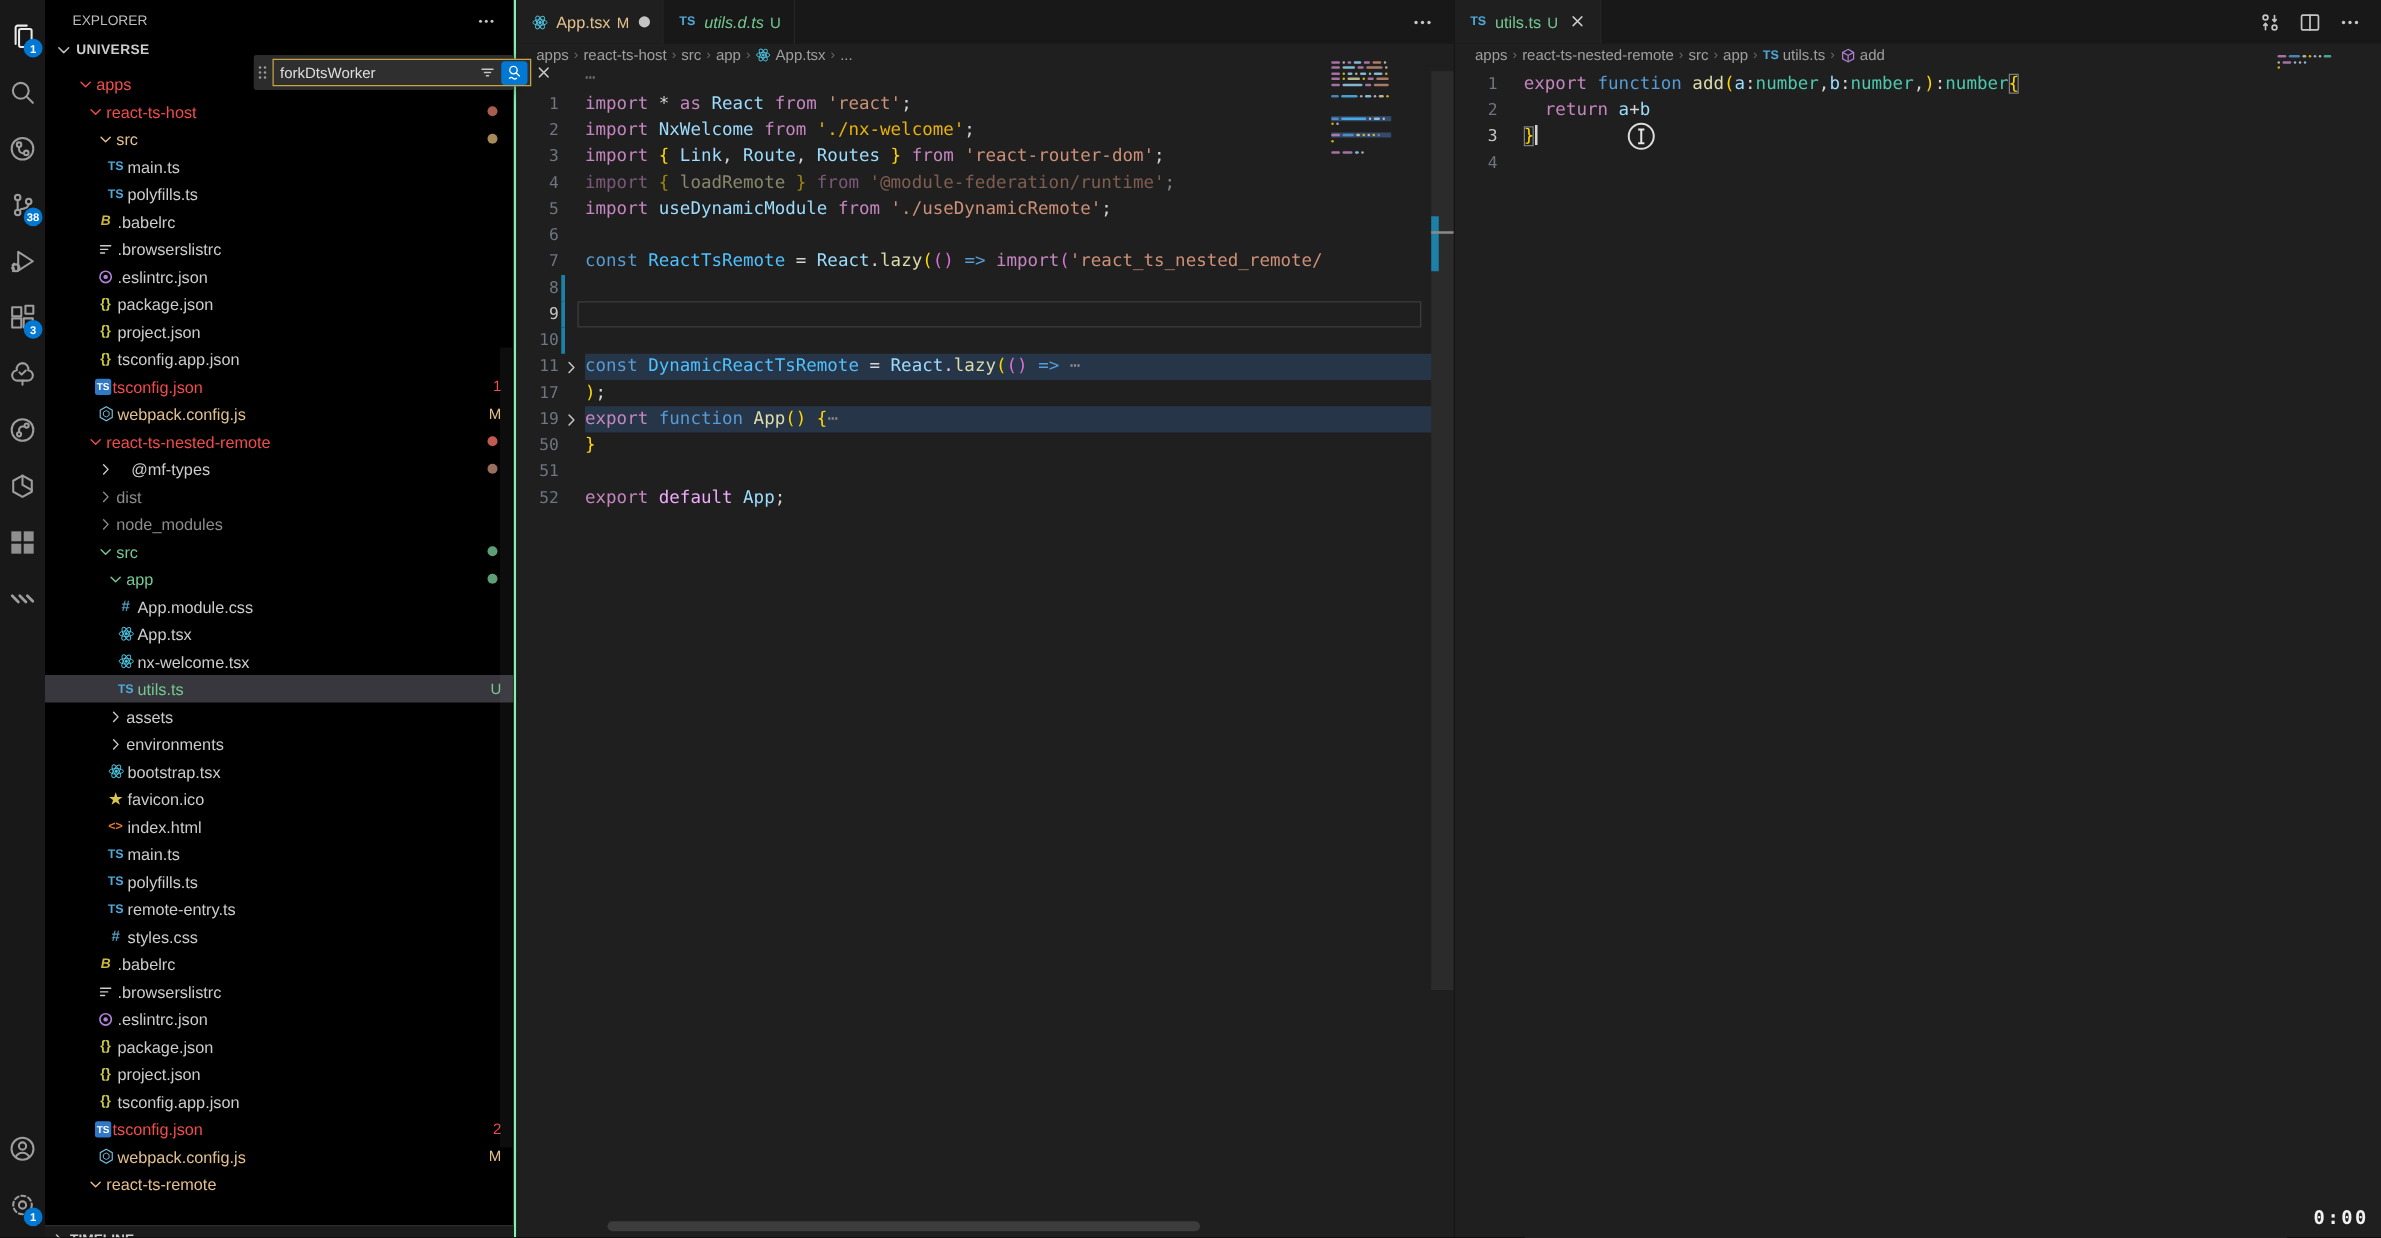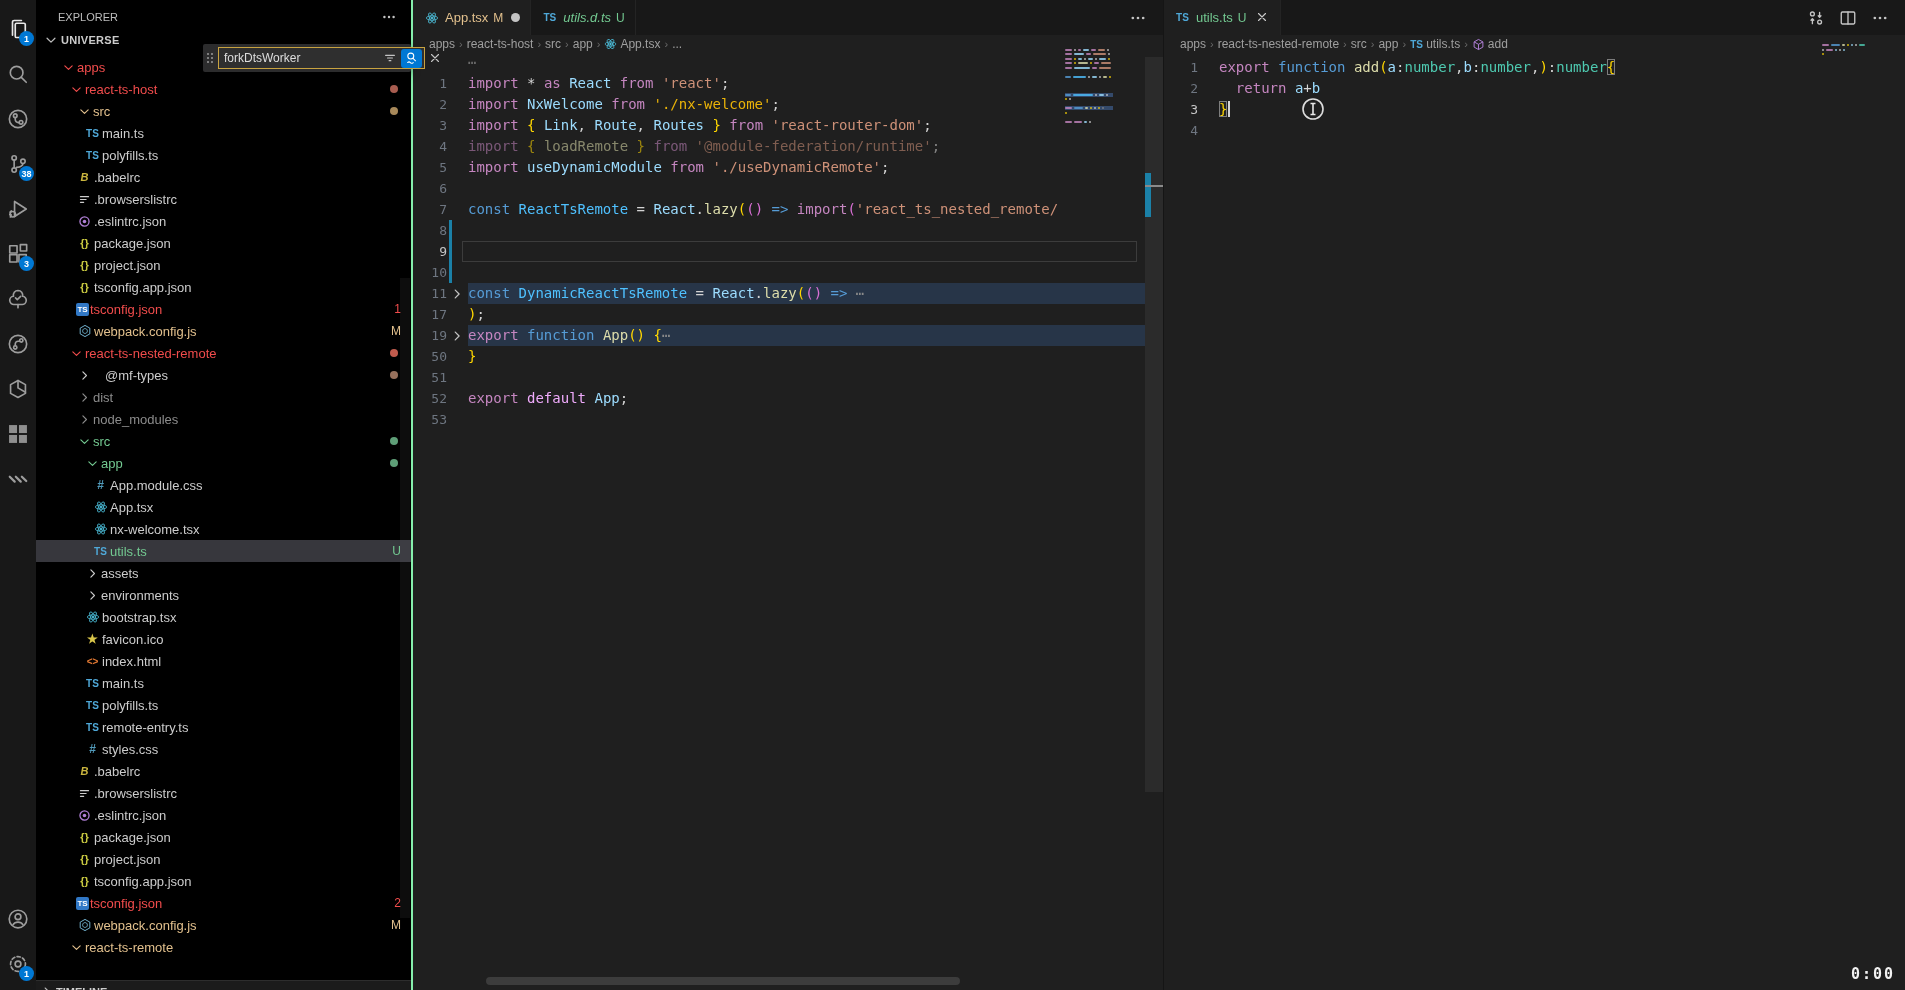--- a/index.html
+++ b/index.html
@@ -640,21 +640,20 @@
         <div class="crow"><div class="hl"></div><span class="ln">11</span><span class="gut"><span class="foldchev"><svg viewBox="0 0 16 16" width="14" height="14" fill="none" stroke="currentColor" stroke-width="1.2" stroke-linecap="round" stroke-linejoin="round">
                 <path d="M6 3.5L10.4 8 6 12.5" stroke-width="1.4"></path>
               </svg></span></span><span class="ct"><span style="color: rgb(86, 156, 214);">const </span><span style="color: rgb(79, 193, 255);">DynamicReactTsRemote </span><span style="color: rgb(212, 212, 212);">= </span><span style="color: rgb(156, 220, 254);">React</span><span style="color: rgb(212, 212, 212);">.</span><span style="color: rgb(220, 220, 170);">lazy</span><span style="color: rgb(255, 215, 0);">(</span><span style="color: rgb(218, 112, 214);">()</span><span style="color: rgb(212, 212, 212);"> </span><span style="color: rgb(86, 156, 214);">=&gt; </span><span style="color: rgb(138, 138, 138);">⋯</span></span></div>
         <div class="crow"><span class="ln">17</span><span class="gut"></span><span class="ct"><span style="color: rgb(255, 215, 0);">)</span><span style="color: rgb(212, 212, 212);">;</span></span></div>
         <div class="crow"><div class="hl"></div><span class="ln">19</span><span class="gut"><span class="foldchev"><svg viewBox="0 0 16 16" width="14" height="14" fill="none" stroke="currentColor" stroke-width="1.2" stroke-linecap="round" stroke-linejoin="round">
                 <path d="M6 3.5L10.4 8 6 12.5" stroke-width="1.4"></path>
               </svg></span></span><span class="ct"><span style="color: rgb(197, 134, 192);">export </span><span style="color: rgb(86, 156, 214);">function </span><span style="color: rgb(220, 220, 170);">App</span><span style="color: rgb(255, 215, 0);">()</span><span style="color: rgb(212, 212, 212);"> </span><span style="color: rgb(255, 215, 0);">{</span><span style="color: rgb(138, 138, 138);">⋯</span></span></div>
         <div class="crow"><span class="ln">50</span><span class="gut"></span><span class="ct"><span style="color: rgb(255, 215, 0);">}</span></span></div>
         <div class="crow"><span class="ln">51</span><span class="gut"></span><span class="ct"></span></div>
         <div class="crow"><span class="ln">52</span><span class="gut"></span><span class="ct"><span style="color: rgb(197, 134, 192);">export </span><span style="color: #f0abfc;">default </span><span style="color: rgb(156, 220, 254);">App</span><span style="color: rgb(212, 212, 212);">;</span></span></div>
-        <div class="crow"><span class="ln">53</span><span class="gut"></span><span class="ct"></span></div>
       </div>
     <div class="minimap" style="left: 652px; top: 43px; width: 48px; height: 91.5px;">
         <div class="mseg" style="left: 0px; top: 5.5px; width: 7px; background: rgb(197, 134, 192);"></div>
         <div class="mseg" style="left: 9px; top: 5.5px; width: 2px; background: rgb(212, 212, 212);"></div>
         <div class="mseg" style="left: 13px; top: 5.5px; width: 3px; background: rgb(197, 134, 192);"></div>
         <div class="mseg" style="left: 18px; top: 5.5px; width: 6px; background: rgb(156, 220, 254);"></div>
         <div class="mseg" style="left: 26px; top: 5.5px; width: 5px; background: rgb(197, 134, 192);"></div>
         <div class="mseg" style="left: 33px; top: 5.5px; width: 7px; background: rgb(206, 145, 120);"></div>
         <div class="mseg" style="left: 42px; top: 5.5px; width: 2px; background: rgb(212, 212, 212);"></div>
         <div class="mseg" style="left: 0px; top: 10px; width: 7px; background: rgb(197, 134, 192);"></div>

